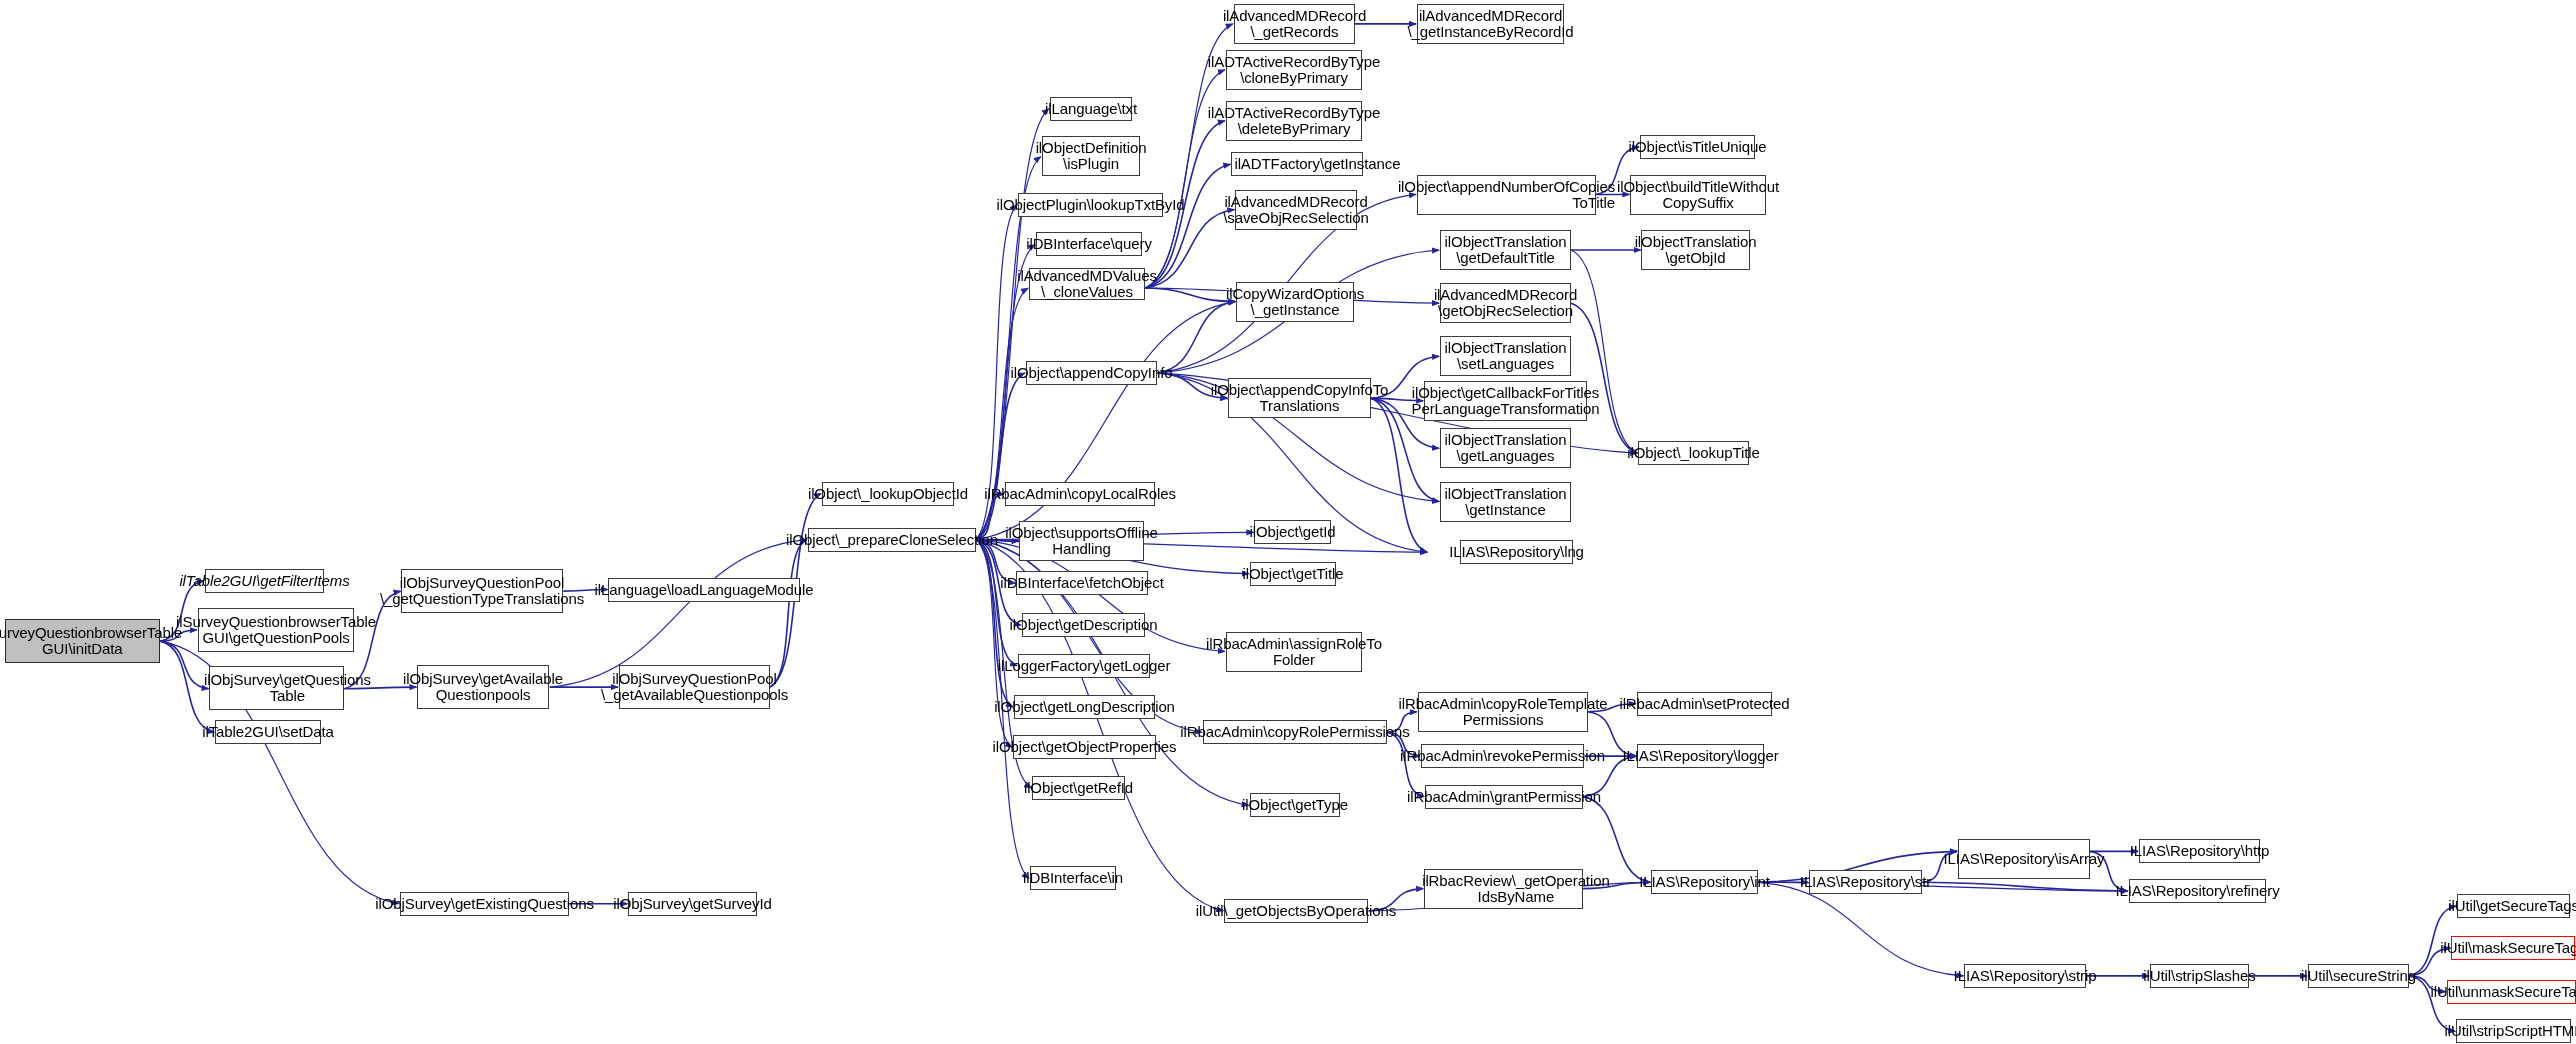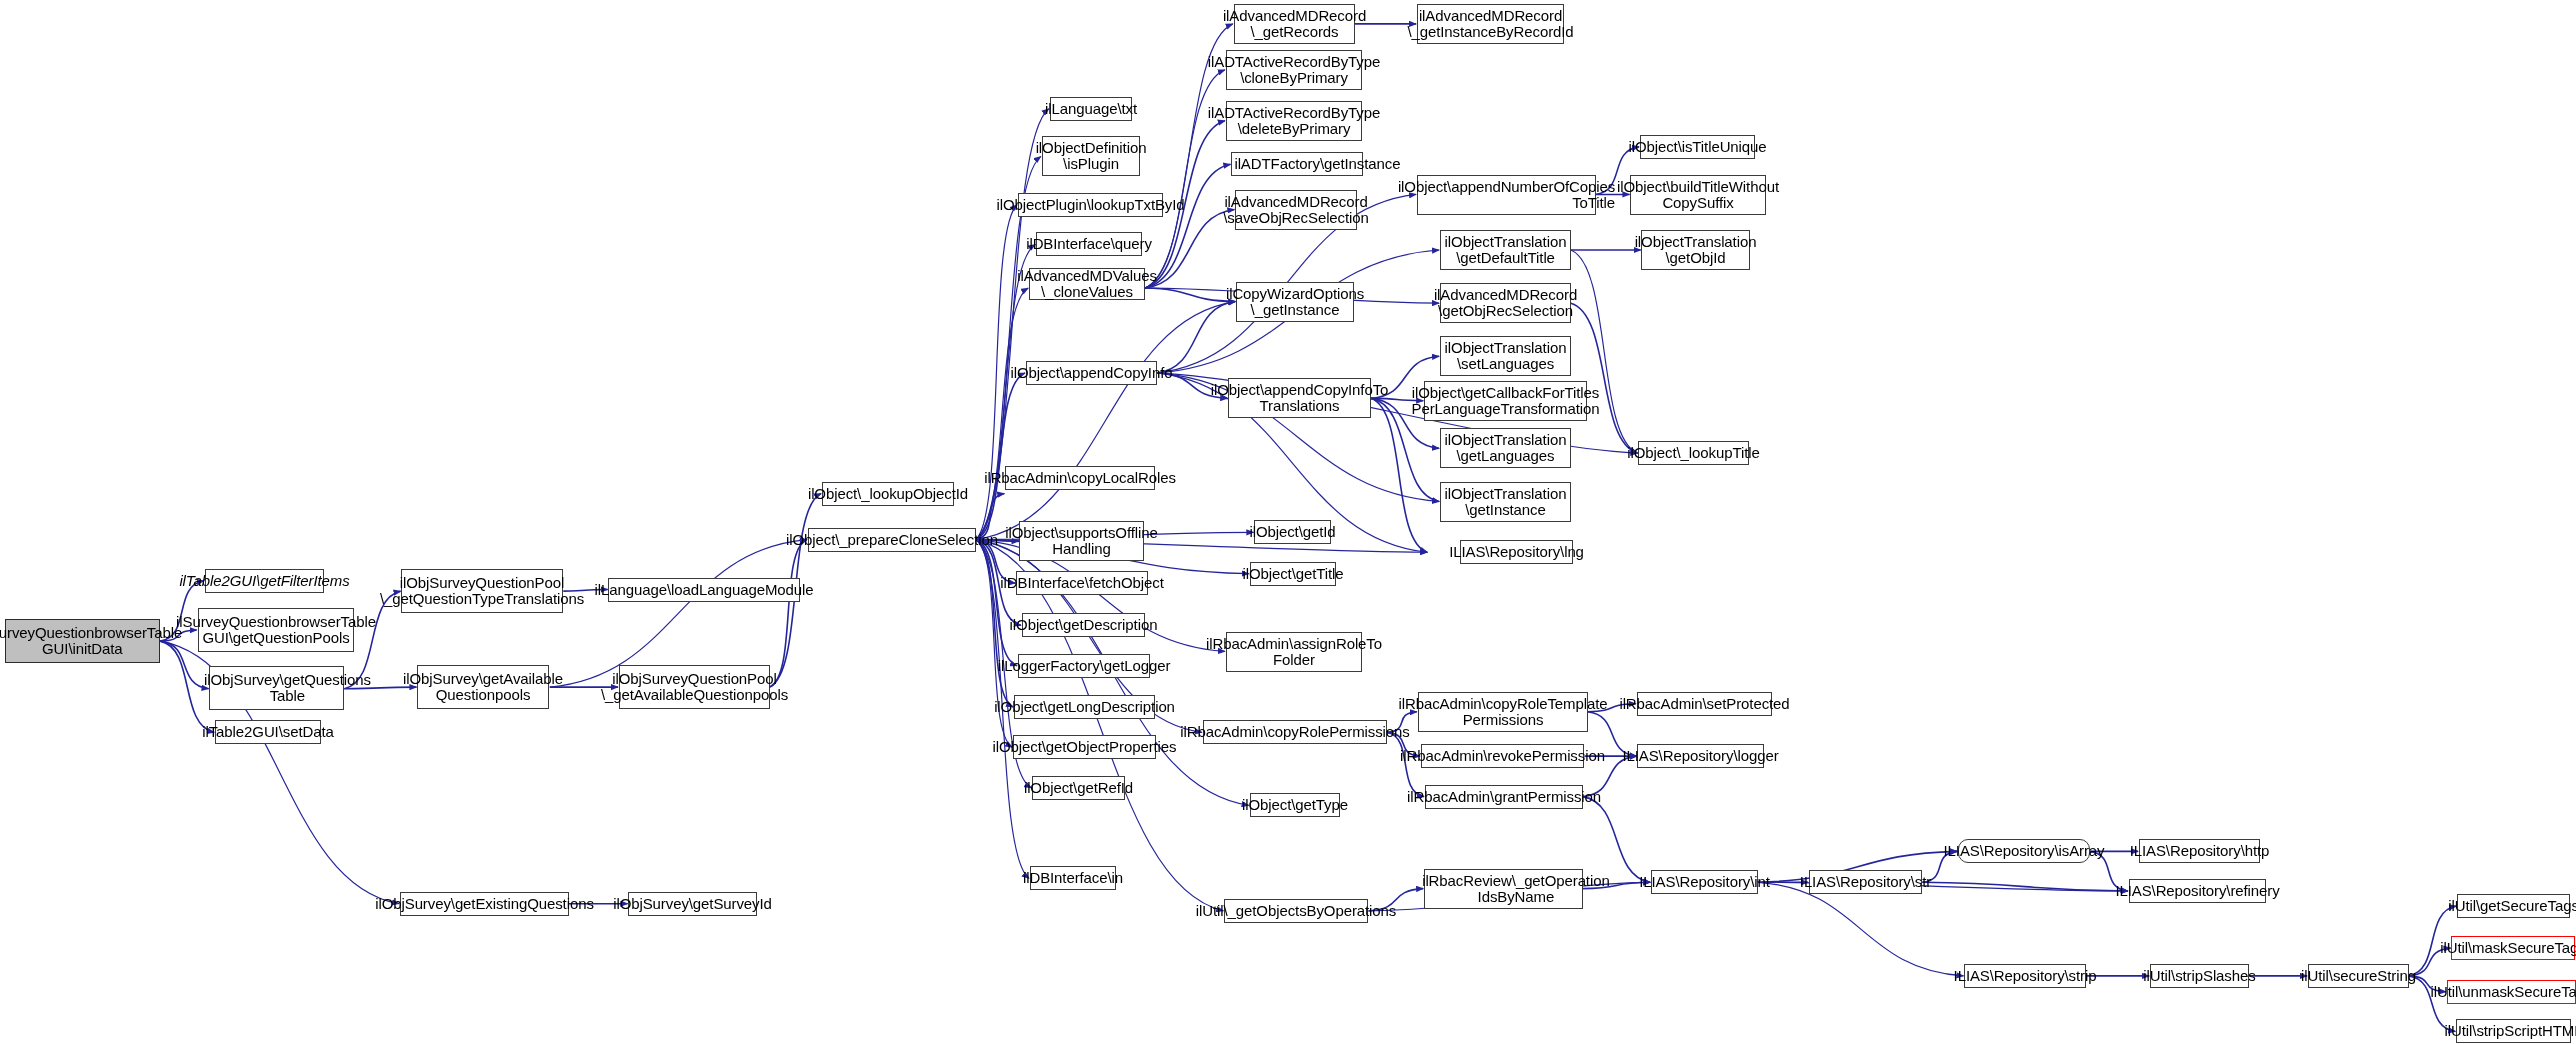--- a/index.html
+++ b/index.html
@@ -143,21 +143,21 @@
 \_getQuestionTypeTranslations</div>
     <div class="node" style="left: 608px; top: 578px; width: 192px; height: 24px;">ilLanguage\loadLanguageModule</div>
     <div class="node" style="left: 417px; top: 665px; width: 132px; height: 44px;">ilObjSurvey\getAvailable
 Questionpools</div>
     <div class="node" style="left: 619px; top: 665px; width: 151px; height: 44px;">ilObjSurveyQuestionPool
 \_getAvailableQuestionpools</div>
     <div class="node" style="left: 400px; top: 892px; width: 169px; height: 24px;">ilObjSurvey\getExistingQuestions</div>
     <div class="node" style="left: 628px; top: 892px; width: 129px; height: 24px;">ilObjSurvey\getSurveyId</div>
     <div class="node" style="left: 822px; top: 482px; width: 132px; height: 24px;">ilObject\_lookupObjectId</div>
     <div class="node" style="left: 808px; top: 528px; width: 168px; height: 24px;">ilObject\_prepareCloneSelection</div>
-    <div class="node" style="left: 1005px; top: 466px; width: 150px; height: 24px;">ilRbacAdmin\copyLocalRoles</div>
+    <div class="node" style="left: 1005px; top: 482px; width: 150px; height: 24px;">ilRbacAdmin\copyLocalRoles</div>
     <div class="node" style="left: 1019px; top: 521px; width: 125px; height: 40px;">ilObject\supportsOffline
 Handling</div>
     <div class="node" style="left: 1016px; top: 571px; width: 132px; height: 24px;">ilDBInterface\fetchObject</div>
     <div class="node" style="left: 1022px; top: 613px; width: 123px; height: 24px;">ilObject\getDescription</div>
     <div class="node" style="left: 1018px; top: 654px; width: 132px; height: 24px;">ilLoggerFactory\getLogger</div>
     <div class="node" style="left: 1014px; top: 695px; width: 141px; height: 24px;">ilObject\getLongDescription</div>
     <div class="node" style="left: 1013px; top: 735px; width: 143px; height: 24px;">ilObject\getObjectProperties</div>
     <div class="node" style="left: 1032px; top: 776px; width: 93px; height: 24px;">ilObject\getRefId</div>
     <div class="node" style="left: 1030px; top: 866px; width: 86px; height: 24px;">ilDBInterface\in</div>
     <div class="node" style="left: 1050px; top: 97px; width: 82px; height: 24px;">ilLanguage\txt</div>
@@ -214,21 +214,21 @@
     <div class="node" style="left: 1640px; top: 135px; width: 115px; height: 24px;">ilObject\isTitleUnique</div>
     <div class="node" style="left: 1630px; top: 175px; width: 136px; height: 40px;">ilObject\buildTitleWithout
 CopySuffix</div>
     <div class="node" style="left: 1641px; top: 230px; width: 109px; height: 40px;">ilObjectTranslation
 \getObjId</div>
     <div class="node" style="left: 1638px; top: 441px; width: 111px; height: 24px;">ilObject\_lookupTitle</div>
     <div class="node" style="left: 1637px; top: 692px; width: 135px; height: 24px;">ilRbacAdmin\setProtected</div>
     <div class="node" style="left: 1637px; top: 744px; width: 127px; height: 24px;">ILIAS\Repository\logger</div>
     <div class="node" style="left: 1651px; top: 870px; width: 107px; height: 24px;">ILIAS\Repository\int</div>
     <div class="node" style="left: 1809px; top: 870px; width: 113px; height: 24px;">ILIAS\Repository\str</div>
-    <div class="node" style="left: 1958px; top: 839px; width: 132px; height: 24px; border-radius: 10px;">ILIAS\Repository\isArray</div>
+    <div class="node" style="left: 1958px; top: 839px; width: 132px; height: 40px;">ILIAS\Repository\isArray</div>
     <div class="node" style="left: 2139px; top: 839px; width: 121px; height: 24px;">ILIAS\Repository\http</div>
     <div class="node" style="left: 2129px; top: 879px; width: 137px; height: 24px;">ILIAS\Repository\refinery</div>
     <div class="node" style="left: 1964px; top: 964px; width: 122px; height: 24px;">ILIAS\Repository\strip</div>
     <div class="node" style="left: 2150px; top: 964px; width: 99px; height: 24px;">ilUtil\stripSlashes</div>
     <div class="node" style="left: 2308px; top: 964px; width: 101px; height: 24px;">ilUtil\secureString</div>
     <div class="node" style="left: 2457px; top: 894px; width: 113px; height: 24px;">ilUtil\getSecureTags</div>
     <div class="node alert" style="left: 2451px; top: 936px; width: 124px; height: 24px;">ilUtil\maskSecureTags</div>
     <div class="node alert" style="left: 2447px; top: 980px; width: 129px; height: 24px;">ilUtil\unmaskSecureTags</div>
     <div class="node" style="left: 2456px; top: 1019px; width: 115px; height: 24px;">ilUtil\stripScriptHTML</div>
   </div>

